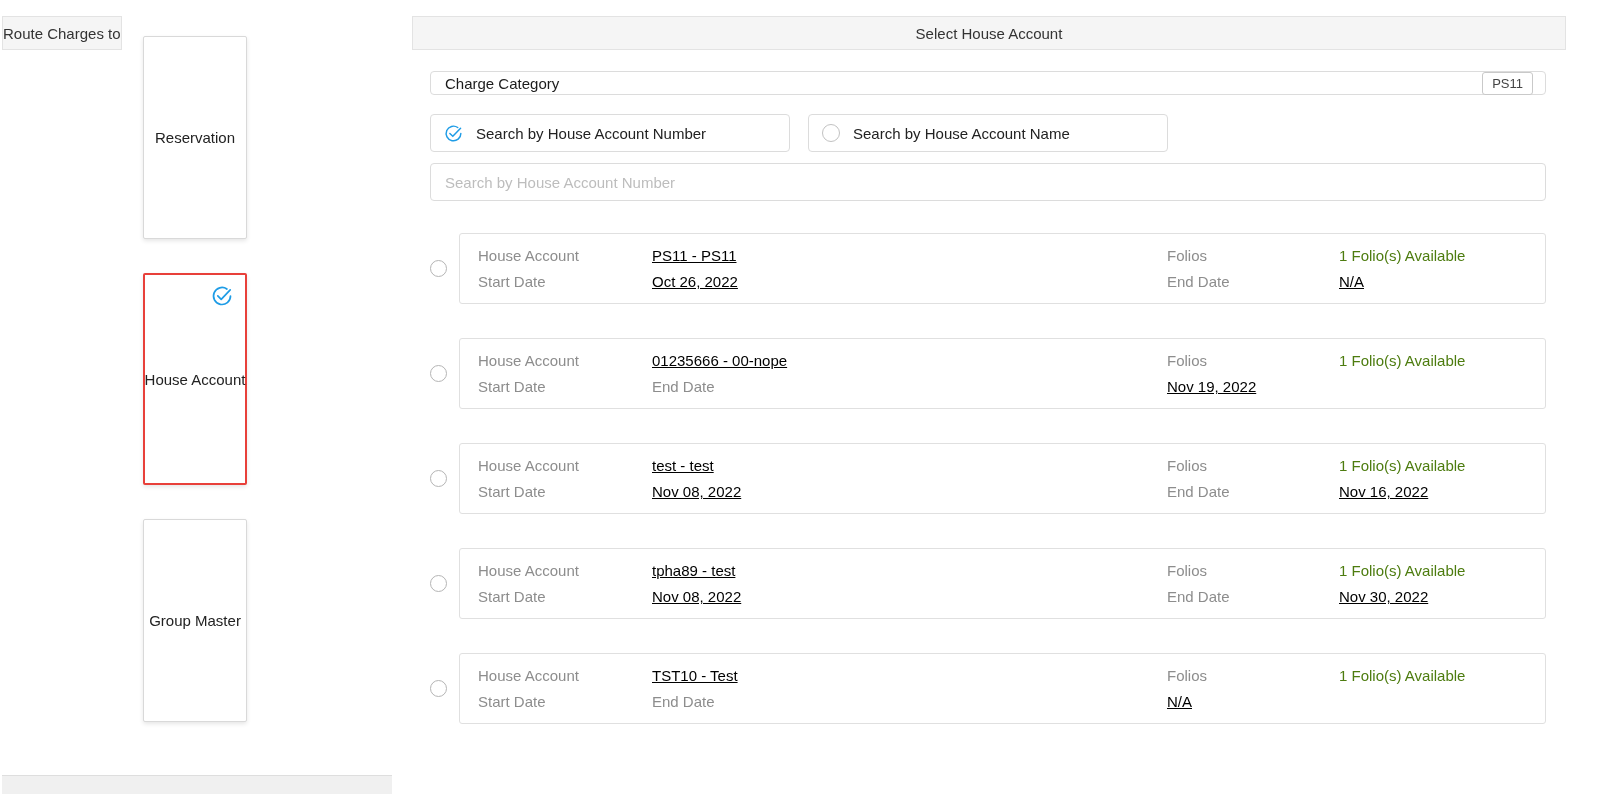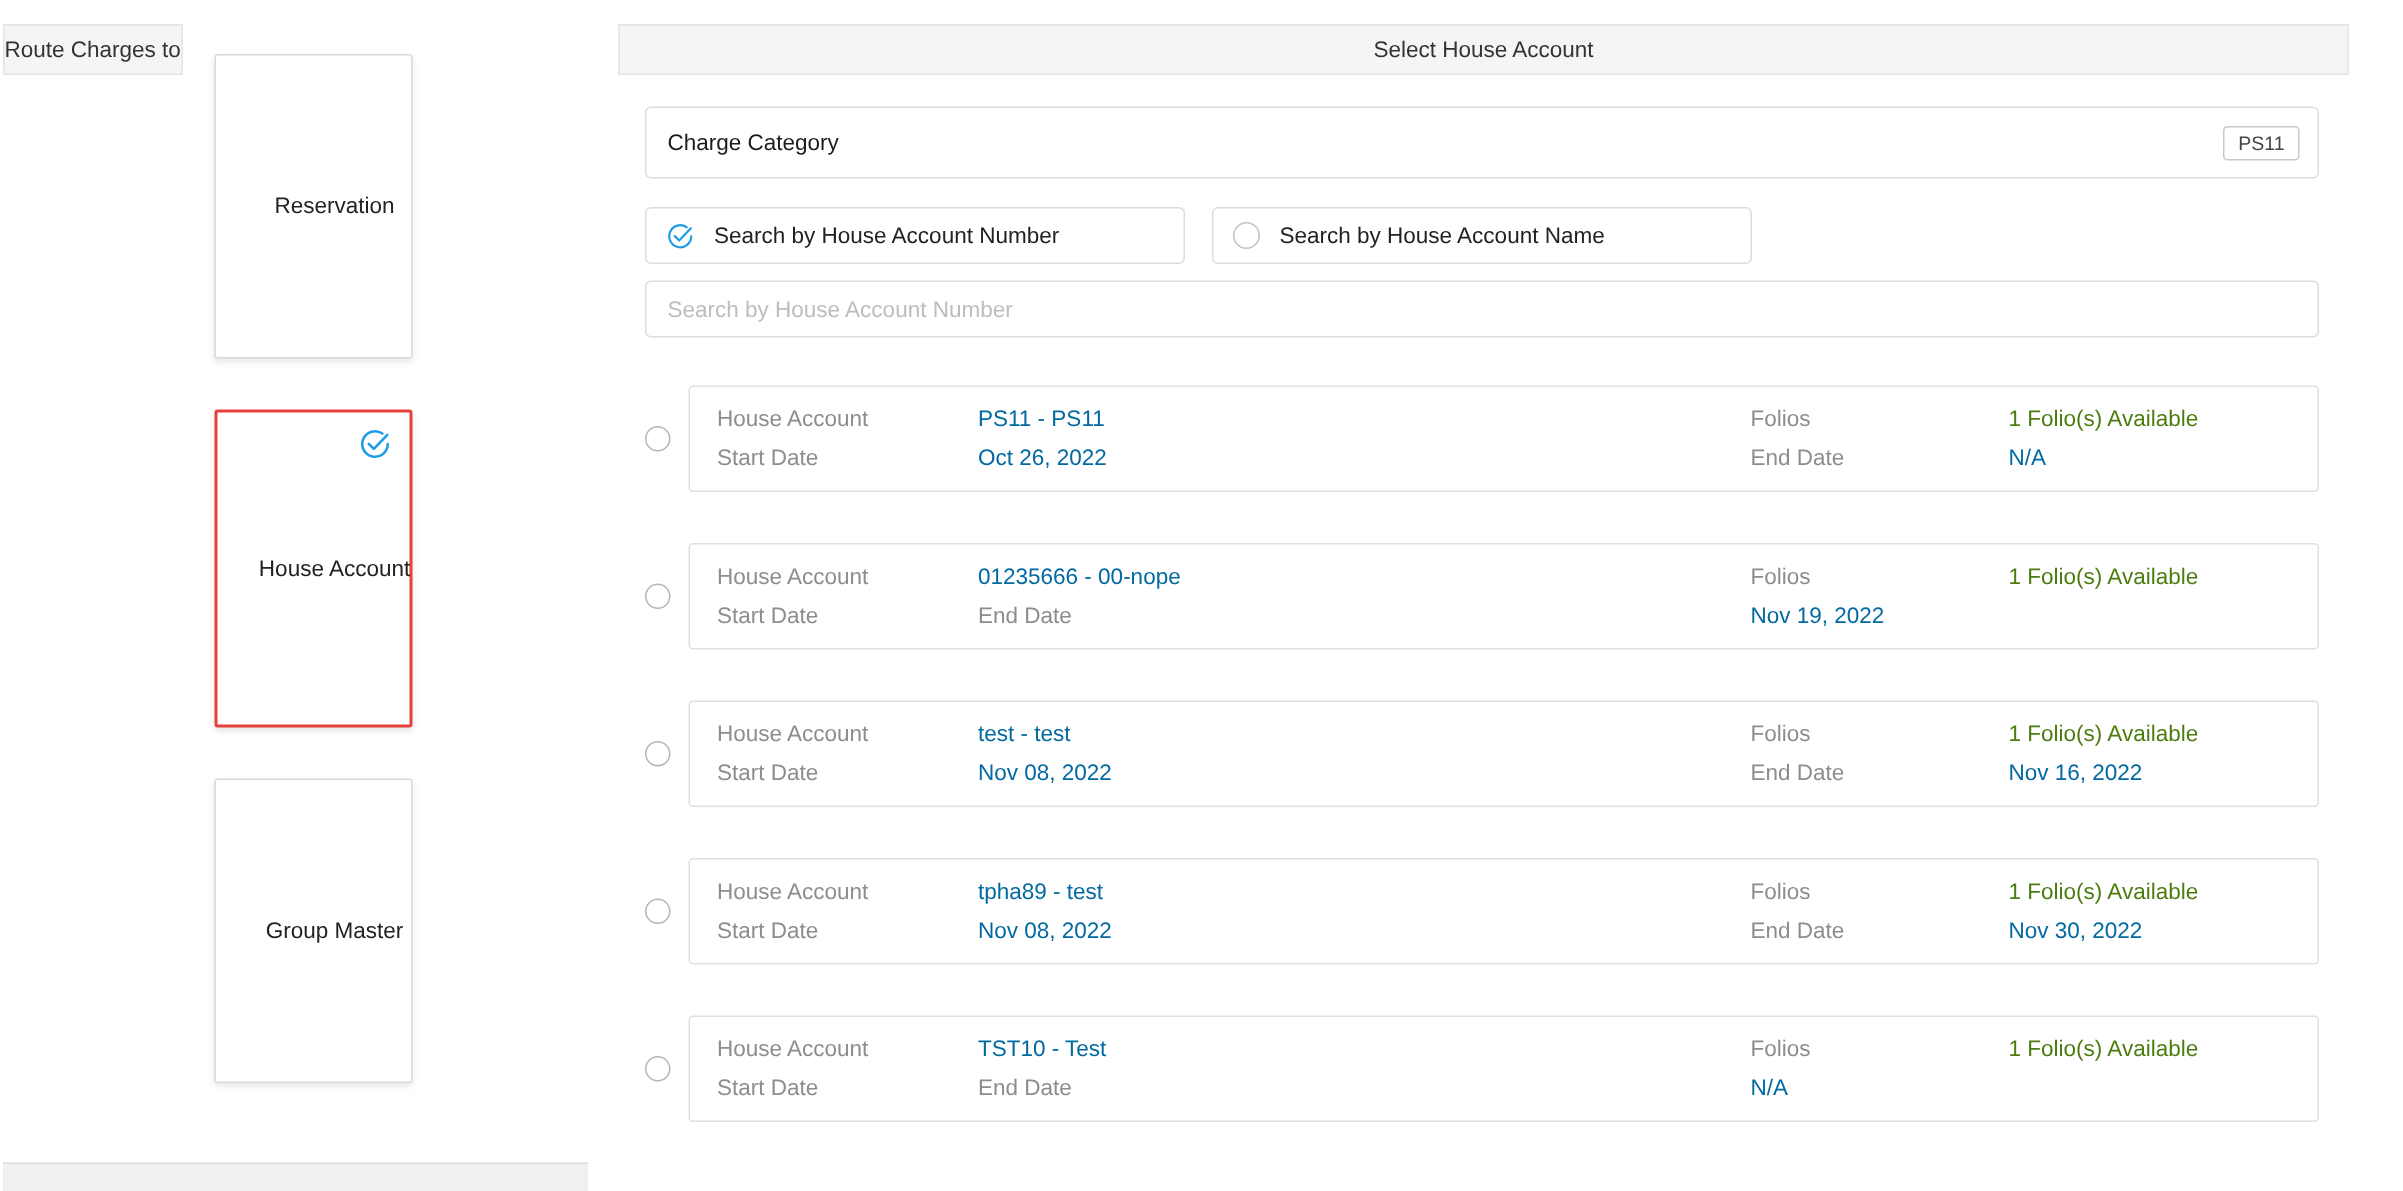--- a/index.html
+++ b/index.html
@@ -29,41 +29,40 @@
     position: relative;
     height: 203px;
     border: 1px solid #d9d9d9;
     border-radius: 2px;
     background: #fff;
     display: flex; align-items: center; justify-content: center;
     font-size: 15px; color: #222;
     margin-bottom: 34px;
     box-shadow: 0 2px 4px rgba(0,0,0,0.10);
     cursor: pointer;
-    padding-left: 28px;
   }
   .route-card.selected {
     border: 2px solid #e8403a;
     height: 212px;
   }
   .check-badge { position: absolute; top: 10px; right: 12px; display: none; line-height: 0; }
   .route-card.selected .check-badge { display: block; }
   .left-footer {
     position: absolute; left: 0; right: 0; bottom: 0;
     height: 19px;
     background: #f0f0f0;
     border-top: 1px solid #dedede;
   }
 
   
   .right-panel { flex: 1; display: flex; flex-direction: column; min-width: 0; }
   .right-body { padding: 21px 20px 0 18px; overflow: hidden; }
 
   .field {
-    height: 48px;
+    height: 24px;
     border: 1px solid #dcdcdc;
     border-radius: 4px;
     display: flex; align-items: center; justify-content: space-between;
     padding: 0 12px 0 14px;
     font-size: 15px;
     margin-bottom: 19px;
     background: #fff;
     cursor: pointer;
   }
   .chip {
@@ -119,21 +118,21 @@
     background: #fff;
     padding: 13px 18px;
     display: grid;
     grid-template-columns: 174px 1fr 172px 188px;
     row-gap: 9px;
     align-items: center;
     font-size: 15px;
     cursor: pointer;
   }
   .lbl { color: #8d8d8d; }
-  .val { color: #0369a1; }
+  .val { color: #000000; text-decoration: underline; }
   .link { color: #4d7c0f; text-decoration: none; cursor: pointer; }
 </style>
 </head>
 <body>
 
 <div class="app">
 
   <aside class="left-panel">
     <div class="panel-header">
       <span>Route Charges to</span>

